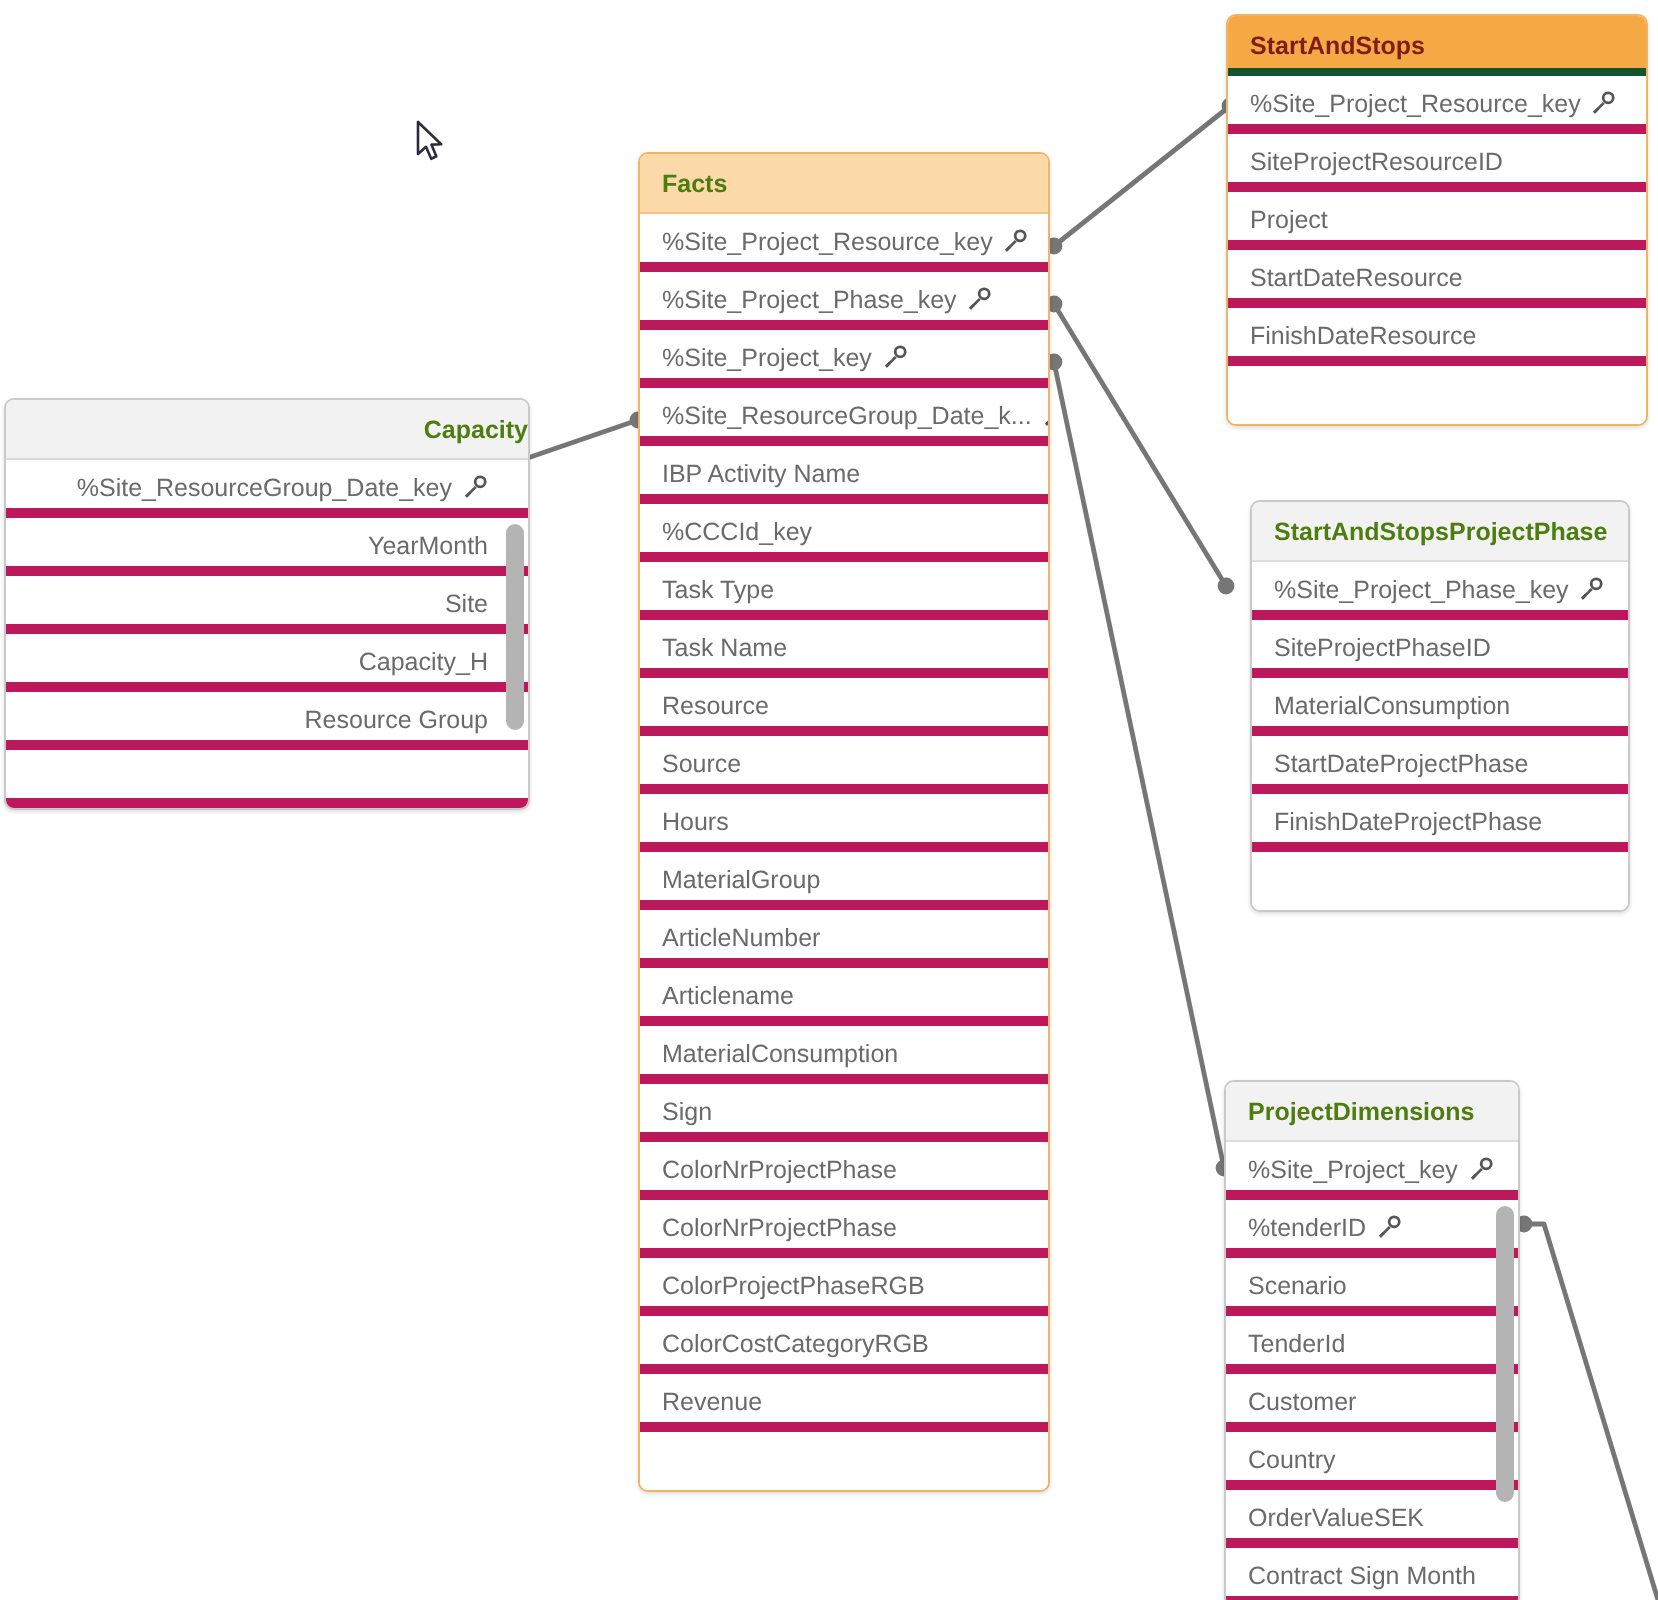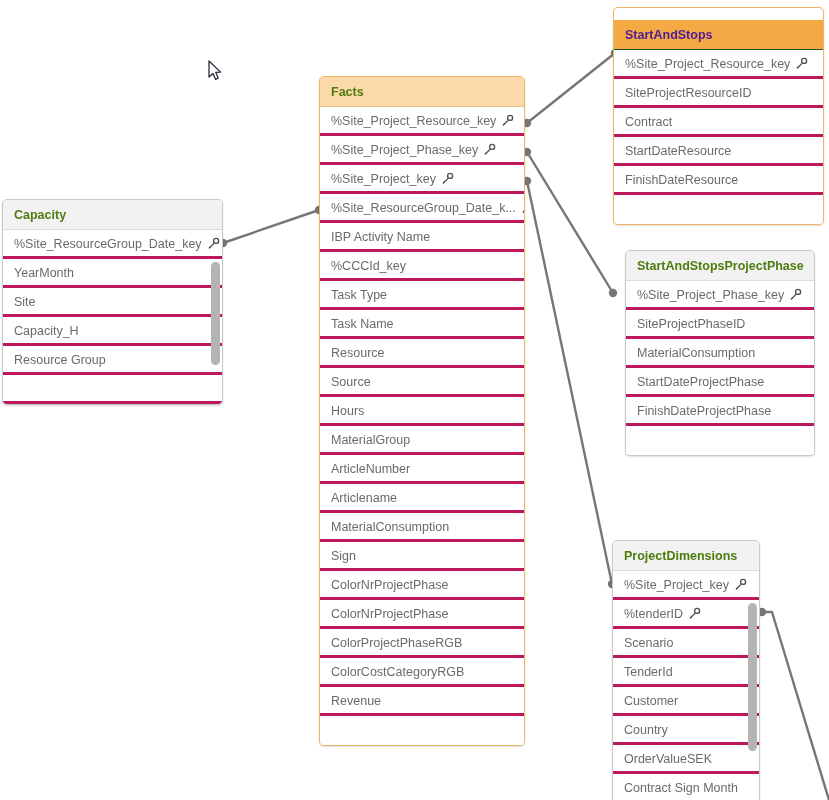--- a/index.html
+++ b/index.html
@@ -65,31 +65,31 @@
     padding: 0 0 0 11px;
     font-size: 12.5px;
     font-weight: bold;
     color: #4d7c0f;
     box-sizing: border-box;
     white-space: nowrap;
     overflow: hidden;
   }
   .head-grey   { background: #f2f2f2; border-bottom: 1px solid #dcdcdc; }
   .head-light  { background: #fbd9a8; border-bottom: 1px solid #f0c489; }
-  .head-strong { background: #f5a945; border-bottom: 1px solid #14532d; color: #4c1d95; margin-top: 12px;}
+  .head-strong { background: #f5a945; border-bottom: 4px solid #14532d; color: #7f1d1d;}
 
   .rows {
     position: relative;
   }
 
   .row {
     height: 29px;
     line-height: 29px;
     box-sizing: border-box;
-    border-bottom: 3px solid #be185d;
+    border-bottom: 5px solid #be185d;
     padding: 0 20px 0 11px;
     font-size: 12.5px;
     color: #6a6a6a;
     white-space: nowrap;
     overflow: hidden;
     position: relative;
     background: #fff;
   }
   .row:last-child { border-bottom: none; }
   .row.blank { color: transparent; }
@@ -154,21 +154,21 @@
         <circle cx="223" cy="243" r="4.2"></circle>
         <circle cx="319" cy="210" r="4.2"></circle>
       </g>
       <g>
         <polyline points="762,612 772,612 829,800" stroke-linejoin="round" stroke-linecap="round"></polyline>
         <circle cx="762" cy="612" r="4.2"></circle>
       </g>
     </svg>
 
   <div id="tables-layer">
-      <div class="tbl plain" style="left: 2px; top: 199px; width: 221px;">
+      <div class="tbl plain" style="left: 2px; top: 199px; width: 263px; text-align: right;">
         <div class="tbl-head head-grey">Capacity</div>
         <div class="rows">
           <div class="row"><span class="lbl">%Site_ResourceGroup_Date_key</span><span class="keyicon"><svg viewBox="0 0 16 16" width="13" height="13">
                 <g fill="#555555">
                   <circle cx="11.2" cy="4.8" r="3.1" fill="none" stroke="#555555" stroke-width="1.7"></circle>
                   <rect x="1.2" y="10.1" width="8.6" height="1.7" transform="rotate(-45 5.5 11)"></rect>
                   <rect x="2.1" y="12.0" width="3.1" height="1.6" transform="rotate(-45 3.6 12.8)"></rect>
                 </g>
               </svg></span></div>
           <div class="row"><span class="lbl">YearMonth</span></div>
@@ -234,21 +234,21 @@
         <div class="tbl-head head-strong">StartAndStops</div>
         <div class="rows">
           <div class="row"><span class="lbl">%Site_Project_Resource_key</span><span class="keyicon"><svg viewBox="0 0 16 16" width="13" height="13">
                 <g fill="#555555">
                   <circle cx="11.2" cy="4.8" r="3.1" fill="none" stroke="#555555" stroke-width="1.7"></circle>
                   <rect x="1.2" y="10.1" width="8.6" height="1.7" transform="rotate(-45 5.5 11)"></rect>
                   <rect x="2.1" y="12.0" width="3.1" height="1.6" transform="rotate(-45 3.6 12.8)"></rect>
                 </g>
               </svg></span></div>
           <div class="row"><span class="lbl">SiteProjectResourceID</span></div>
-          <div class="row"><span class="lbl">Contract</span></div>
+          <div class="row"><span class="lbl">Project</span></div>
           <div class="row"><span class="lbl">StartDateResource</span></div>
           <div class="row"><span class="lbl">FinishDateResource</span></div>
           <div class="row blank"><span class="lbl"></span></div>
         </div>
       </div>
       <div class="tbl plain" style="left: 613px; top: 250px; width: 190px; margin-left: 12px;">
         <div class="tbl-head head-grey">StartAndStopsProjectPhase</div>
         <div class="rows">
           <div class="row"><span class="lbl">%Site_Project_Phase_key</span><span class="keyicon"><svg viewBox="0 0 16 16" width="13" height="13">
                 <g fill="#555555">

